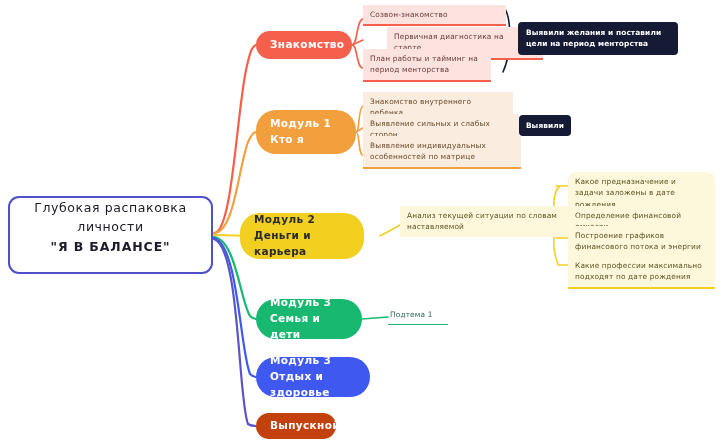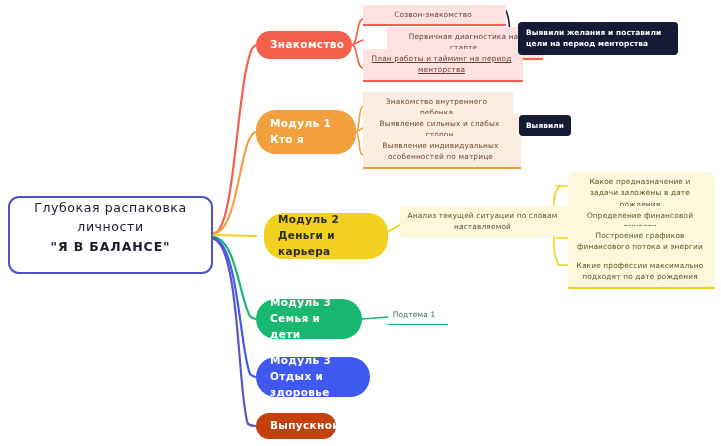--- a/index.html
+++ b/index.html
@@ -40,40 +40,39 @@
     display: flex; flex-direction: column;
     justify-content: center;
     padding: 6px 14px;
     font-size: 10.5px; font-weight: 700;
     letter-spacing: 0.35px; line-height: 1.5;
   }
   .pill.two { padding-top: 7px; padding-bottom: 7px; }
 
   #n-znakomstvo { left: 256px; top: 31px;  width: 96px;  height: 28px; background: #f4604b; border-radius: 14px; justify-content: flex-start; }
   #n-mod1       { left: 256px; top: 110px; width: 100px; height: 44px; background: #f2a03d; }
-  #n-mod2       { left: 264px; top: 213px; width: 124px; height: 46px; background: #f2d020; color: #2b2b2b; }
+  #n-mod2       { left: 240px; top: 213px; width: 124px; height: 46px; background: #f2d020; color: #2b2b2b; }
   #n-mod3a      { left: 256px; top: 299px; width: 106px; height: 40px; background: #18b870; }
   #n-mod3b      { left: 256px; top: 357px; width: 114px; height: 40px; background: #3f59f0; }
   #n-vypusknoy  { left: 256px; top: 413px; width: 80px;  height: 26px; background: #c2410c; border-radius: 13px; justify-content: center; }
 
   
   .leaf {
     font-size: 7.4px; line-height: 1.55;
     padding: 4px 10px 4px 7px;
     letter-spacing: 0.15px;
-    text-align: center;
   }
   .leaf.red    { background: #fde3e0; color: #6a3b37; border-bottom: 2px solid #f4604b; }
   .leaf.orange { background: #fbece0; color: #6b4c2b; border-bottom: 2px solid #f2a03d; }
   .leaf.yellow { background: #fdf7dc; color: #5d5423; border-bottom: 2px solid #f2d020; }
   .leaf.green  { color: #2c6a50; border-bottom: 1.4px solid #18b870; background: transparent; padding-left: 2px; }
 
   #l-r1 { left: 363px; top: 5px;   width: 143px; }
   #l-r2 { left: 347px; top: 27px;  width: 156px; margin-left: 40px; }
-  #l-r3 { left: 363px; top: 49px;  width: 160px; text-decoration: underline; }
+  #l-r3 { left: 363px; top: 49px;  width: 128px; }
 
   #l-o1 { left: 363px; top: 92px;  width: 150px; }
   #l-o2 { left: 363px; top: 114px; width: 156px; }
   #l-o3 { left: 363px; top: 136px; width: 158px; }
 
   #l-y0 { left: 400px; top: 206px; width: 168px; background: #fdf7dc; color: #5d5423; border-bottom: none; }
   #l-y1 { left: 568px; top: 172px; width: 147px; border-radius: 8px; }
   #l-y2 { left: 568px; top: 206px; width: 147px; }
   #l-y3 { left: 568px; top: 226px; width: 147px; }
   #l-y4 { left: 568px; top: 256px; width: 147px; }

